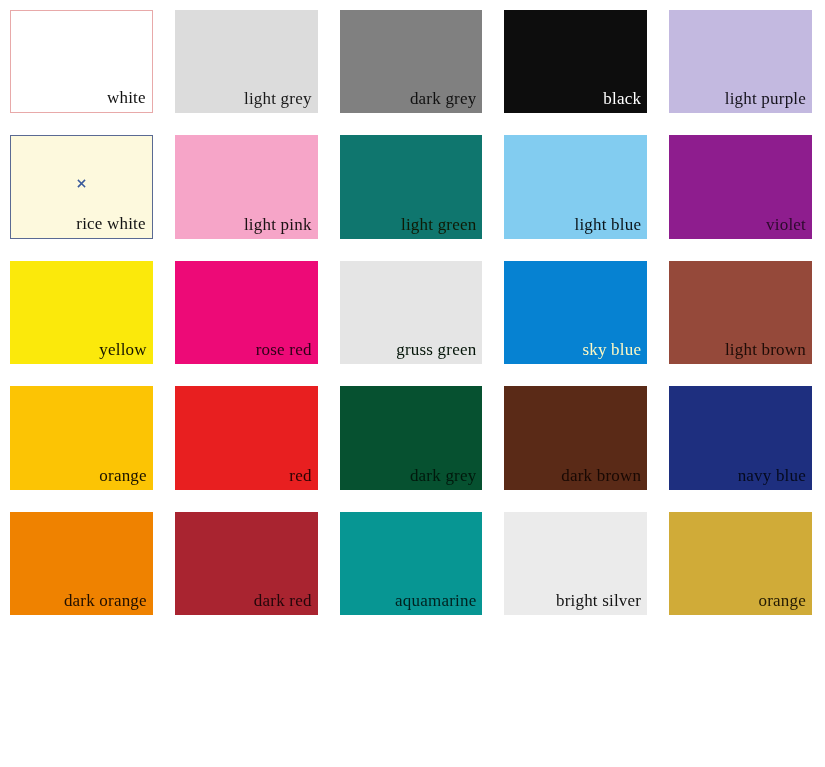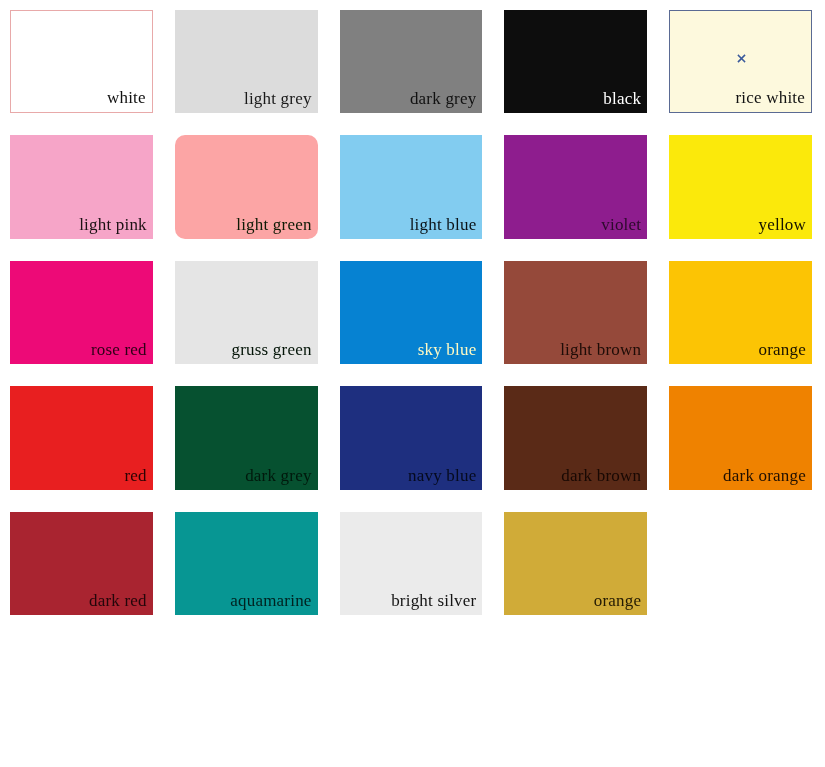--- a/index.html
+++ b/index.html
@@ -71,32 +71,35 @@
     </div>
     <div class="swatch" style="background: rgb(220, 220, 220);">
       <div class="swatch-label" style="color: rgb(26, 26, 26);">light grey</div>
     </div>
     <div class="swatch" style="background: rgb(128, 128, 128);">
       <div class="swatch-label" style="color: rgb(17, 17, 17);">dark grey</div>
     </div>
     <div class="swatch" style="background: rgb(13, 13, 13);">
       <div class="swatch-label" style="color: rgb(255, 255, 255);">black</div>
     </div>
+    <div class="swatch" style="background: rgb(195, 185, 224);">
+      <div class="swatch-label" style="color: rgb(21, 19, 28);">light purple</div>
+    </div>
     <div class="swatch bordered" style="background: rgb(253, 249, 221); border-color: rgb(90, 106, 147);">
       <span class="center-mark" style="left: 50%; top: 46%;">
         <svg viewBox="0 0 9 9" xmlns="http://www.w3.org/2000/svg">
           <path d="M1.5 1.5 L7.5 7.5 M7.5 1.5 L1.5 7.5" stroke="#3a5a9b" stroke-width="1.6" stroke-linecap="square"></path>
         </svg>
       </span>
       <div class="swatch-label" style="color: rgb(18, 18, 18);">rice white</div>
     </div>
     <div class="swatch" style="background: rgb(246, 165, 200);">
       <div class="swatch-label" style="color: rgb(27, 17, 19);">light pink</div>
     </div>
-    <div class="swatch" style="background: #fca5a5; border-radius: 10px;">
+    <div class="swatch" style="background: #0f766e;">
       <div class="swatch-label" style="color: rgb(15, 26, 5);">light green</div>
     </div>
     <div class="swatch" style="background: rgb(130, 204, 240);">
       <div class="swatch-label" style="color: rgb(11, 19, 24);">light blue</div>
     </div>
     <div class="swatch" style="background: rgb(142, 29, 142);">
       <div class="swatch-label" style="color: rgb(44, 10, 44);">violet</div>
     </div>
     <div class="swatch" style="background: rgb(251, 233, 11);">
       <div class="swatch-label" style="color: rgb(21, 20, 0);">yellow</div>
@@ -115,25 +118,25 @@
     </div>
     <div class="swatch" style="background: rgb(252, 196, 4);">
       <div class="swatch-label" style="color: rgb(26, 18, 0);">orange</div>
     </div>
     <div class="swatch" style="background: rgb(232, 31, 32);">
       <div class="swatch-label" style="color: rgb(42, 3, 3);">red</div>
     </div>
     <div class="swatch" style="background: rgb(6, 81, 48);">
       <div class="swatch-label" style="color: rgb(1, 25, 12);">dark grey</div>
     </div>
+    <div class="swatch" style="background: rgb(90, 42, 23);">
+      <div class="swatch-label" style="color: rgb(24, 8, 3);">dark brown</div>
+    </div>
     <div class="swatch" style="background: rgb(30, 47, 127);">
       <div class="swatch-label" style="color: rgb(5, 10, 30);">navy blue</div>
-    </div>
-    <div class="swatch" style="background: rgb(90, 42, 23);">
-      <div class="swatch-label" style="color: rgb(24, 8, 3);">dark brown</div>
     </div>
     <div class="swatch" style="background: rgb(239, 130, 0);">
       <div class="swatch-label" style="color: rgb(32, 15, 0);">dark orange</div>
     </div>
     <div class="swatch" style="background: rgb(169, 36, 48);">
       <div class="swatch-label" style="color: rgb(35, 6, 10);">dark red</div>
     </div>
     <div class="swatch" style="background: rgb(7, 150, 147);">
       <div class="swatch-label" style="color: rgb(1, 33, 31);">aquamarine</div>
     </div>

